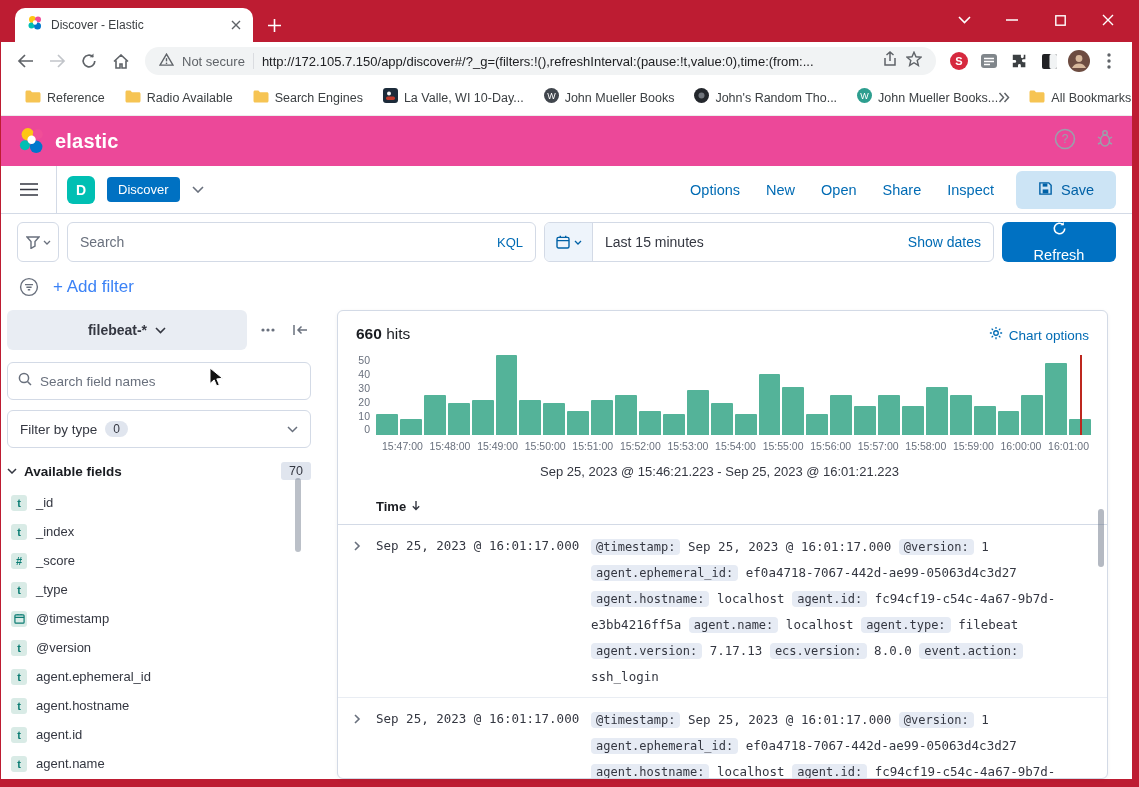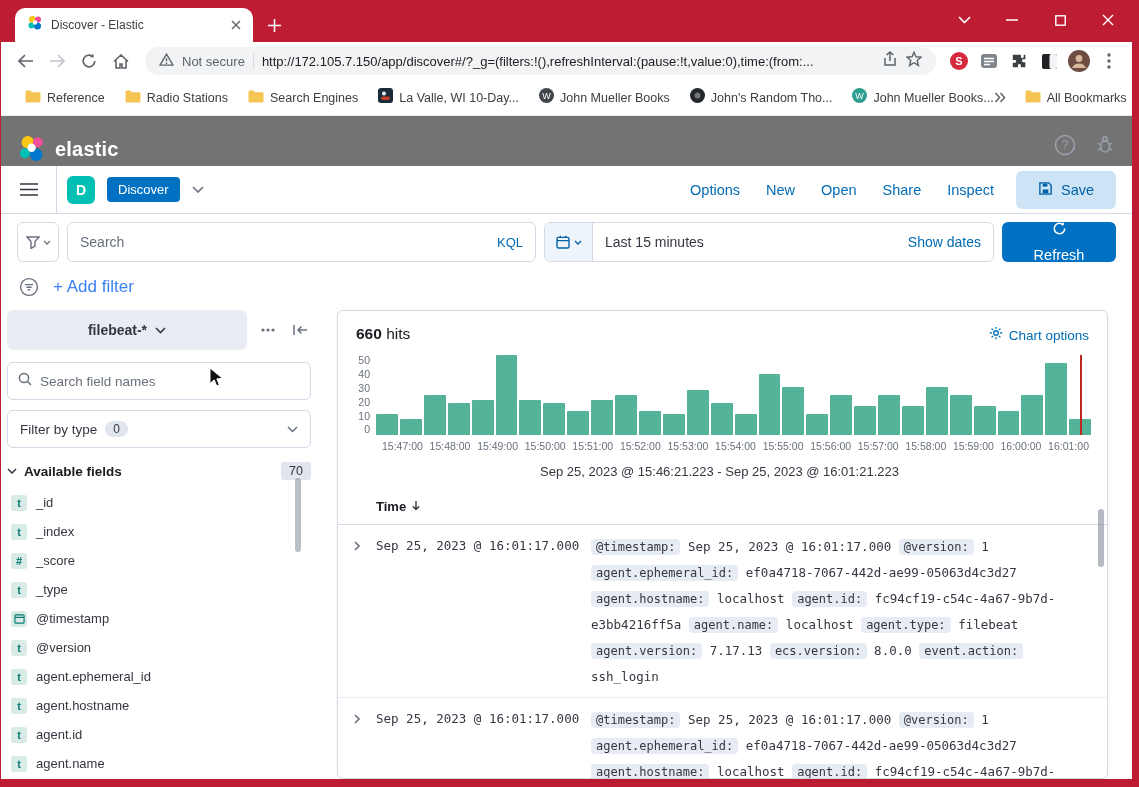--- a/index.html
+++ b/index.html
@@ -26,21 +26,21 @@
   .ext-ico{width:26px;height:26px;display:flex;align-items:center;justify-content:center;border:none;background:none;cursor:pointer;}
 
   
   .bookmarks{height:36px;background:#fff;display:flex;align-items:center;padding:0 12px;border-bottom:1px solid #ececec;flex:none;}
   .bm-list{display:flex;align-items:flex-end;gap:20px;flex:1;padding-left:12px;}
   .bm-item{display:flex;align-items:center;gap:6px;cursor:pointer;}
   .bm-label{font-size:12.5px;color:#3c4043;white-space:nowrap;}
   .bm-right{display:flex;align-items:center;gap:6px;margin-left:18px;cursor:pointer;}
 
   
-  .es-header{height:50px;background:#737373;display:flex;align-items:flex-start;padding:18px 16px;flex:none;position:relative;}
+  .es-header{height:50px;background:#ec4899;display:flex;align-items:center;padding:0 16px;flex:none;position:relative;}
   .es-brand{display:flex;align-items:center;gap:8px;cursor:pointer;}
   .es-wordmark{color:#fff;font-size:20px;font-weight:bold;letter-spacing:.2px;}
   .es-search{position:absolute;left:388px;width:398px;height:31px;background:#101117;border:1px solid #3c3f46;border-radius:6px;display:flex;align-items:center;padding:0 10px;gap:8px;}
   .es-search input{background:none;border:none;outline:none;color:#c5c9d1;font-size:14px;flex:1;font-family:"Liberation Sans",sans-serif;}
   .es-search input::placeholder{color:#8d919b;}
   .es-right{margin-left:auto;display:flex;align-items:center;gap:18px;}
 
   
   .kbn-nav{height:48px;background:#fff;border-bottom:1px solid #d3dae6;display:flex;align-items:center;flex:none;}
   .burger{width:56px;height:100%;border-right:1px solid #d3dae6;display:flex;align-items:center;justify-content:center;background:none;border-top:none;border-left:none;border-bottom:none;cursor:pointer;}
@@ -253,21 +253,21 @@
         <div class="bm-item">
           <span class="bm-ico"><svg width="16" height="13" viewBox="0 0 16 13">
               <path d="M.5 2C.5 1.2 1.2.5 2 .5h3.4L7 2.3h7c.8 0 1.5.7 1.5 1.5v7.2c0 .8-.7 1.5-1.5 1.5H2c-.8 0-1.5-.7-1.5-1.5z" fill="#F6C453"></path>
             </svg></span>
           <span class="bm-label">Reference</span>
         </div>
         <div class="bm-item">
           <span class="bm-ico"><svg width="16" height="13" viewBox="0 0 16 13">
               <path d="M.5 2C.5 1.2 1.2.5 2 .5h3.4L7 2.3h7c.8 0 1.5.7 1.5 1.5v7.2c0 .8-.7 1.5-1.5 1.5H2c-.8 0-1.5-.7-1.5-1.5z" fill="#F6C453"></path>
             </svg></span>
-          <span class="bm-label">Radio Stations</span>
+          <span class="bm-label">Radio Available</span>
         </div>
         <div class="bm-item">
           <span class="bm-ico"><svg width="16" height="13" viewBox="0 0 16 13">
               <path d="M.5 2C.5 1.2 1.2.5 2 .5h3.4L7 2.3h7c.8 0 1.5.7 1.5 1.5v7.2c0 .8-.7 1.5-1.5 1.5H2c-.8 0-1.5-.7-1.5-1.5z" fill="#F6C453"></path>
             </svg></span>
           <span class="bm-label">Search Engines</span>
         </div>
         <div class="bm-item">
           <span class="bm-ico"><svg width="15" height="15">
               <rect width="15" height="15" rx="3" fill="#1c2b3a"></rect>

